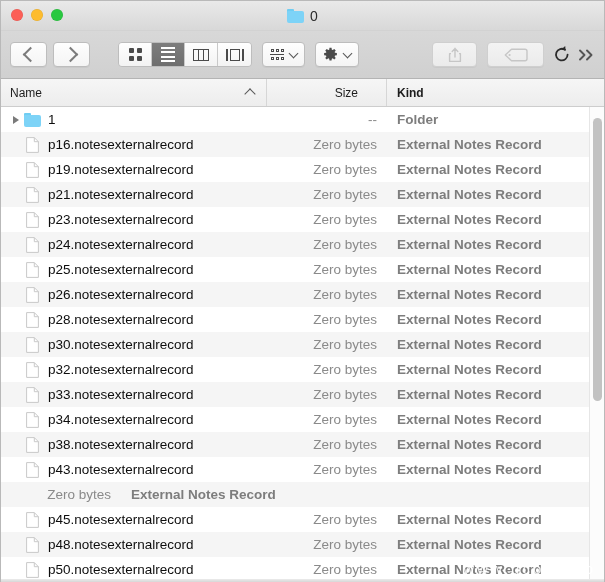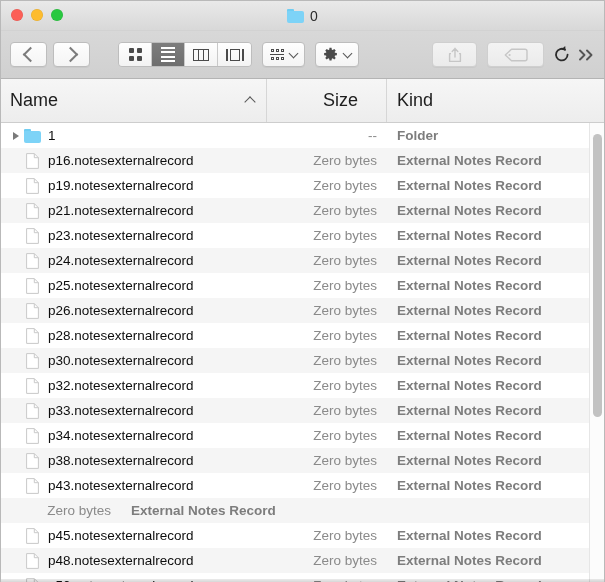--- a/index.html
+++ b/index.html
@@ -194,24 +194,24 @@
   .spacer-grow { flex: 1; }
 
   .share-ico { display: block; }
   .tag-ico { display: block; }
   .refresh-ico { display: block; margin: 0 7px 0 9px; }
   .overflow-ico { display: flex; align-items: center; }
 
   
   .col-header {
     display: flex;
-    height: 44px;
+    height: 28px;
     background: linear-gradient(to bottom, #f6f6f6, #ededed);
     border-bottom: 1px solid #cdcdcd;
-    font-size: 18px;
+    font-size: 12px;
     color: #1d1d1d;
     align-items: flex-start;
     box-sizing: border-box;
   }
   .col-name {
     width: 266px;
     padding-left: 9px;
     box-sizing: border-box;
     display: flex;
     align-items: center;
@@ -242,20 +242,21 @@
     cursor: default;
   }
   .col-kind {
     flex: 1;
     box-sizing: border-box;
     padding-left: 10px;
     height: 100%;
     display: flex;
     align-items: center;
     cursor: default;
+    font-weight: bold;
   }
 
   
   .list-area {
     position: relative;
     height: 472px;
     overflow: hidden;
     background: #ffffff;
   }
   .row {

